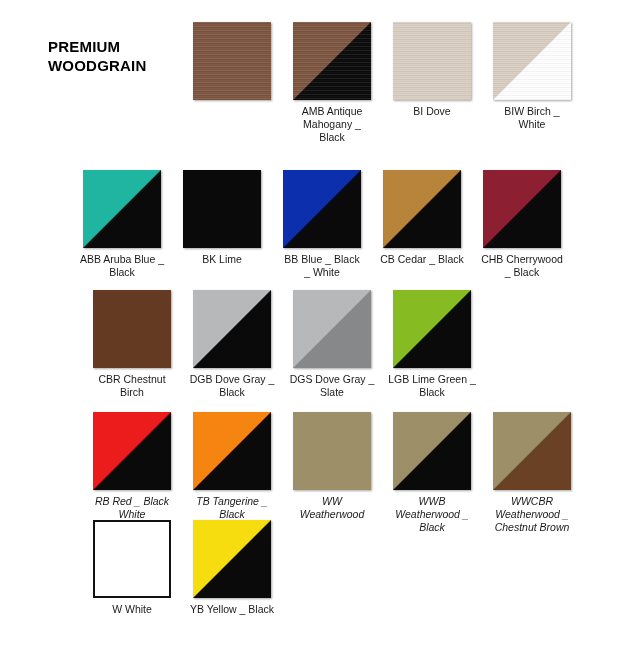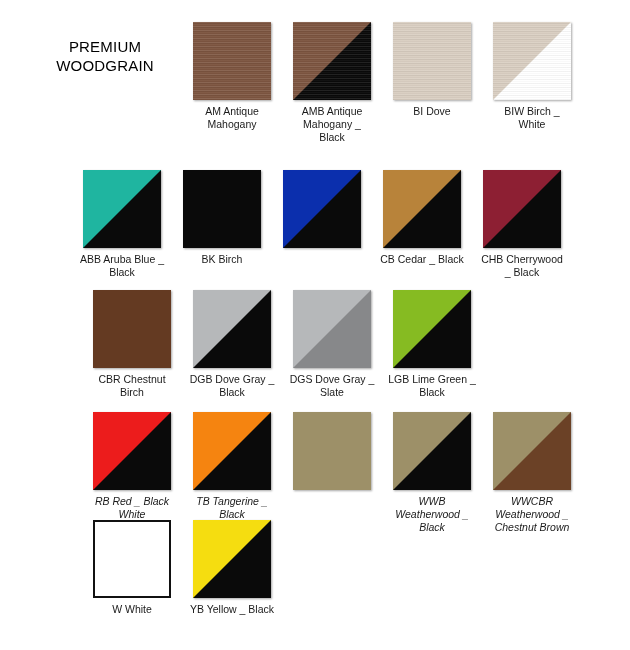--- a/index.html
+++ b/index.html
@@ -15,29 +15,29 @@
     overflow: hidden;
     position: relative;
   }
   #chart-root {
     position: relative;
     width: 630px;
     height: 650px;
   }
   .chart-title {
     position: absolute;
-    left: 40px;
+    left: 48px;
     top: 38px;
     width: 130px;
     font-size: 15px;
-    font-weight: normal;
+    font-weight: bold;
     line-height: 1.25;
     color: #000000;
     letter-spacing: 0.2px;
-    text-align: center;
+    text-align: left;
     white-space: pre-line;
   }
   .swatch-row {
     position: absolute;
     display: flex;
     flex-direction: row;
   }
   .swatch-cell {
     width: 100px;
     display: flex;
@@ -101,22 +101,20 @@
   <div class="chart-title">PREMIUM
 WOODGRAIN</div>
 
   <div id="rows-container">
       <div class="swatch-row" style="left: 182px; top: 22px;">
         <div class="swatch-cell">
           <div class="swatch-box shadowed">
             <div class="half-a" style="background: rgb(125, 85, 64);"></div>
             <div class="grain"></div>
           </div>
-          <div class="swatch-label">AM Antique
-Mahogany</div>
         </div>
         <div class="swatch-cell">
           <div class="swatch-box shadowed">
             <div class="half-a" style="background: rgb(125, 85, 64);"></div>
             <div class="half-b" style="background: rgb(10, 10, 10); clip-path: polygon(100% 0px, 100% 100%, 0px 100%);"></div>
             <div class="grain"></div>
           </div>
           <div class="swatch-label">AMB Antique
 Mahogany _
 Black</div>
@@ -144,27 +142,29 @@
             <div class="half-a" style="background: rgb(31, 181, 160);"></div>
             <div class="half-b" style="background: rgb(10, 10, 10); clip-path: polygon(100% 0px, 100% 100%, 0px 100%);"></div>
           </div>
           <div class="swatch-label">ABB Aruba Blue _
 Black</div>
         </div>
         <div class="swatch-cell">
           <div class="swatch-box shadowed">
             <div class="half-a" style="background: rgb(10, 10, 10);"></div>
           </div>
-          <div class="swatch-label">BK Birch</div>
+          <div class="swatch-label">BK Lime</div>
         </div>
         <div class="swatch-cell">
           <div class="swatch-box shadowed">
             <div class="half-a" style="background: rgb(11, 47, 173);"></div>
             <div class="half-b" style="background: rgb(10, 10, 10); clip-path: polygon(100% 0px, 100% 100%, 0px 100%);"></div>
           </div>
+          <div class="swatch-label">BB Blue _ Black
+_ White</div>
         </div>
         <div class="swatch-cell">
           <div class="swatch-box shadowed">
             <div class="half-a" style="background: rgb(184, 131, 58);"></div>
             <div class="half-b" style="background: rgb(10, 10, 10); clip-path: polygon(100% 0px, 100% 100%, 0px 100%);"></div>
           </div>
           <div class="swatch-label">CB Cedar _ Black</div>
         </div>
         <div class="swatch-cell">
           <div class="swatch-box shadowed">
@@ -222,20 +222,22 @@
             <div class="half-a" style="background: rgb(245, 132, 16);"></div>
             <div class="half-b" style="background: rgb(10, 10, 10); clip-path: polygon(100% 0px, 100% 100%, 0px 100%);"></div>
           </div>
           <div class="swatch-label">TB Tangerine _
 Black</div>
         </div>
         <div class="swatch-cell">
           <div class="swatch-box shadowed">
             <div class="half-a" style="background: rgb(157, 144, 104);"></div>
           </div>
+          <div class="swatch-label">WW
+Weatherwood</div>
         </div>
         <div class="swatch-cell">
           <div class="swatch-box shadowed">
             <div class="half-a" style="background: rgb(157, 144, 104);"></div>
             <div class="half-b" style="background: rgb(10, 10, 10); clip-path: polygon(100% 0px, 100% 100%, 0px 100%);"></div>
           </div>
           <div class="swatch-label">WWB
 Weatherwood _
 Black</div>
         </div>

